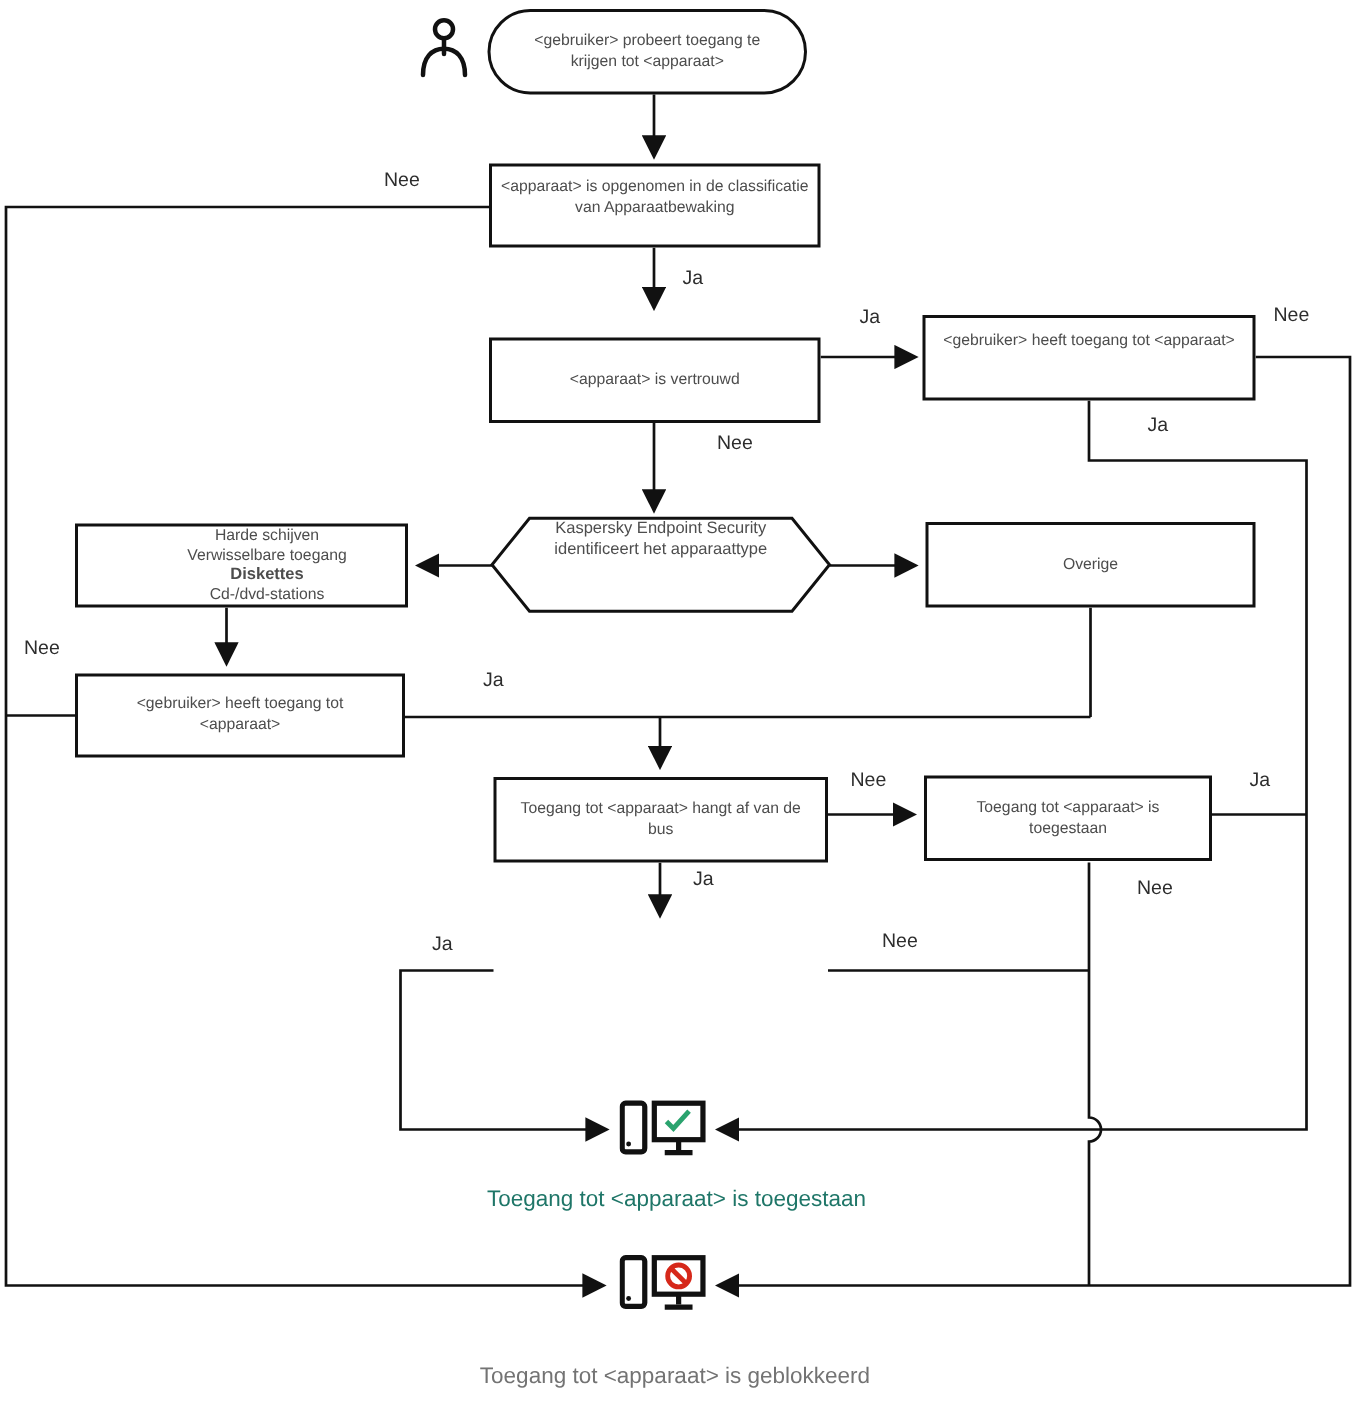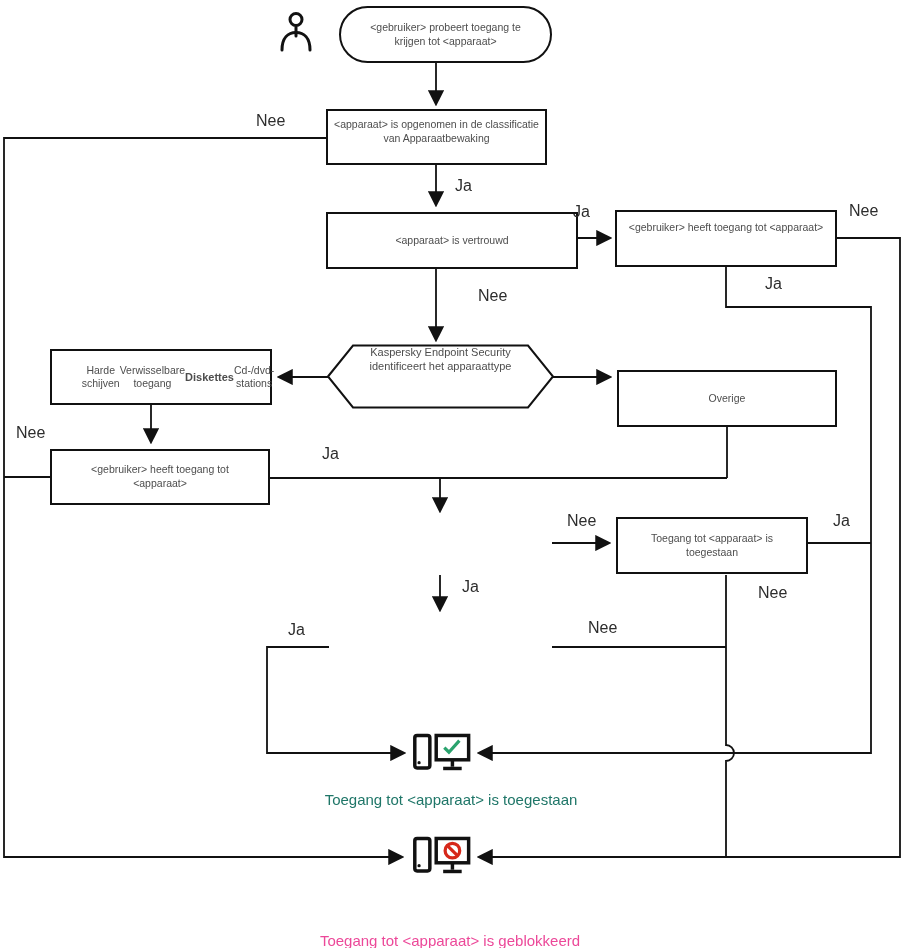--- a/index.html
+++ b/index.html
@@ -14,21 +14,21 @@
     text-align:center; color:#4d4d4d; font-size:10.5px; line-height:1.3; z-index:2;
   }
   .node.top-align { align-items:flex-start; }
   .node span { display:inline-block; }
   .stadium { border-radius:29px; }
   .hex-label {
     position:absolute; display:flex; justify-content:center;
     text-align:center; color:#4d4d4d; font-size:11px; line-height:1.3; z-index:2;
   }
   .edge-label {
-    position:absolute; font-size:16px; color:#2d2d2d; z-index:2; white-space:nowrap;
+    position:absolute; font-size:13px; color:#2d2d2d; z-index:2; white-space:nowrap;
   }
   .caption {
     position:absolute; width:400px; text-align:center; font-size:15px; z-index:2;
   }
   .icon-wrap { position:absolute; z-index:3; line-height:0; }
 </style>
 </head>
 <body>
 
 <div class="canvas">
@@ -86,55 +86,58 @@
   </svg>
 
   <div class="icon-wrap" style="left:279px; top:11px;">
     <svg width="34" height="42" viewBox="0 0 34 42" fill="none" stroke="#111" stroke-width="3" stroke-linecap="round">
       <circle cx="17" cy="8.5" r="6"></circle>
       <path d="M3,39 C3,27 9,21.5 17,21.5 C25,21.5 31,27 31,39"></path>
       <line x1="17" y1="16" x2="17" y2="25"></line>
     </svg>
   </div>
 
-  <div class="node stadium" style="left:339px; top:6px; width:213px; height:57px;">
+  <div class="node stadium" style="left:325px; top:6px; width:213px; height:57px;">
     <span style="max-width:180px;">&lt;gebruiker&gt; probeert toegang te krijgen tot &lt;apparaat&gt;</span>
   </div>
 
   <div class="node top-align" style="left:326px; top:109px; width:221px; height:56px; padding-top:7px;">
     <span style="max-width:215px;">&lt;apparaat&gt; is opgenomen in de classificatie van Apparaatbewaking</span>
   </div>
 
-  <div class="node" style="left:326px; top:212px; width:252px; height:57px;">
+  <div class="node" style="left:326px; top:225px; width:221px; height:57px;">
     <span>&lt;apparaat&gt; is vertrouwd</span>
   </div>
 
   <div class="node top-align" style="left:615px; top:210px; width:222px; height:57px; padding-top:9px;">
     <span style="white-space:nowrap;">&lt;gebruiker&gt; heeft toegang tot &lt;apparaat&gt;</span>
   </div>
 
   <div class="hex-label" style="left:338px; top:345px; width:205px; height:62px;">
     <span style="max-width:170px;">Kaspersky Endpoint Security identificeert het apparaattype</span>
   </div>
 
-  <div class="node" style="left:50px; top:349px; width:222px; height:56px; line-height:13px;padding-left:34px;">
+  <div class="node" style="left:50px; top:349px; width:222px; height:56px; flex-direction:column; line-height:13px;padding-left:34px;">
     <span>Harde schijven</span>
     <span>Verwisselbare toegang</span>
     <span style="font-size:11px;font-weight:bold;">Diskettes</span>
     <span>Cd-/dvd-stations</span>
   </div>
 
-  <div class="node" style="left:617px; top:348px; width:220px; height:57px;margin-top:22px;">
+  <div class="node" style="left:617px; top:348px; width:220px; height:57px;">
     <span>Overige</span>
   </div>
 
   <div class="node" style="left:50px; top:449px; width:220px; height:56px;">
     <span style="max-width:170px;">&lt;gebruiker&gt; heeft toegang tot &lt;apparaat&gt;</span>
   </div>
 
+  <div class="node" style="left:329px; top:518px; width:223px; height:57px;">
+    <span style="max-width:200px;">Toegang tot &lt;apparaat&gt; hangt af van de bus</span>
+  </div>
 
   <div class="node" style="left:616px; top:517px; width:192px; height:57px;">
     <span style="max-width:150px;">Toegang tot &lt;apparaat&gt; is toegestaan</span>
   </div>
 
 
   <span class="edge-label" style="left:256px; top:112px;">Nee</span>
   <span class="edge-label" style="left:455px; top:177px;">Ja</span>
   <span class="edge-label" style="left:573px; top:203px;">Ja</span>
   <span class="edge-label" style="left:849px; top:202px;">Nee</span>
@@ -167,15 +170,15 @@
       <circle cx="5.2" cy="26.5" r="1.4" fill="#111"></circle>
       <rect x="20" y="3" width="28" height="21" fill="#fff" stroke="#111" stroke-width="3"></rect>
       <line x1="34" y1="24.5" x2="34" y2="30" stroke="#111" stroke-width="3"></line>
       <line x1="26" y1="31.5" x2="42" y2="31.5" stroke="#111" stroke-width="3"></line>
       <g stroke="#d6281a" stroke-width="2.8" fill="none">
         <circle cx="34" cy="13.5" r="6.3"></circle>
         <line x1="29.6" y1="9.1" x2="38.4" y2="17.9"></line>
       </g>
     </svg>
   </div>
-  <div class="caption" style="left: 250px; top: 932px; color: #ec4899;">Toegang tot &lt;apparaat&gt; is geblokkeerd</div>
+  <div class="caption" style="left: 250px; top: 909px; color: #737373;">Toegang tot &lt;apparaat&gt; is geblokkeerd</div>
 
 </div>
 
 </body></html>

